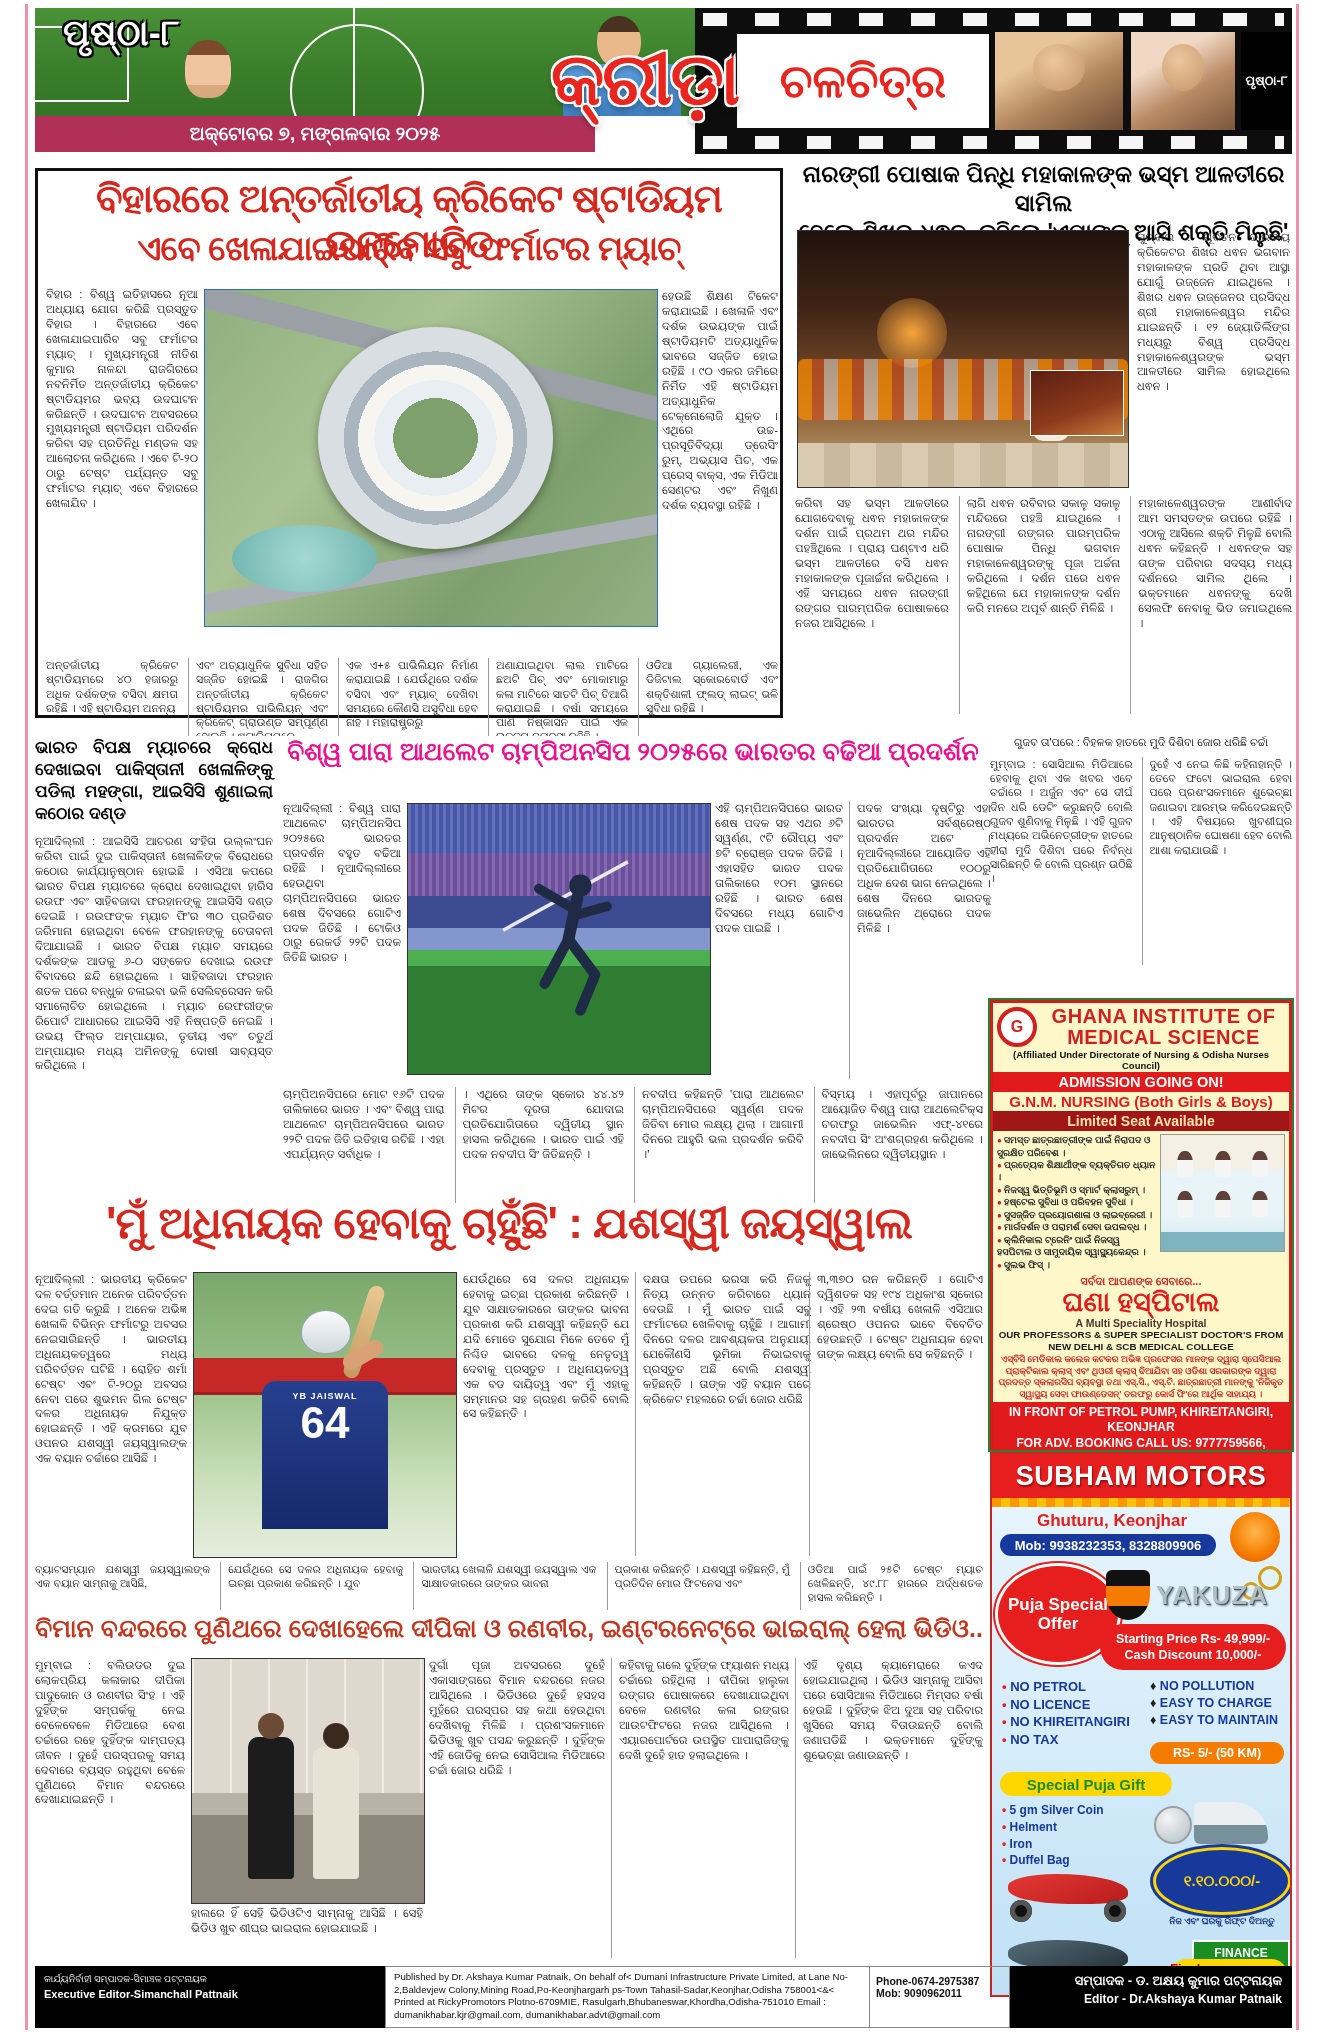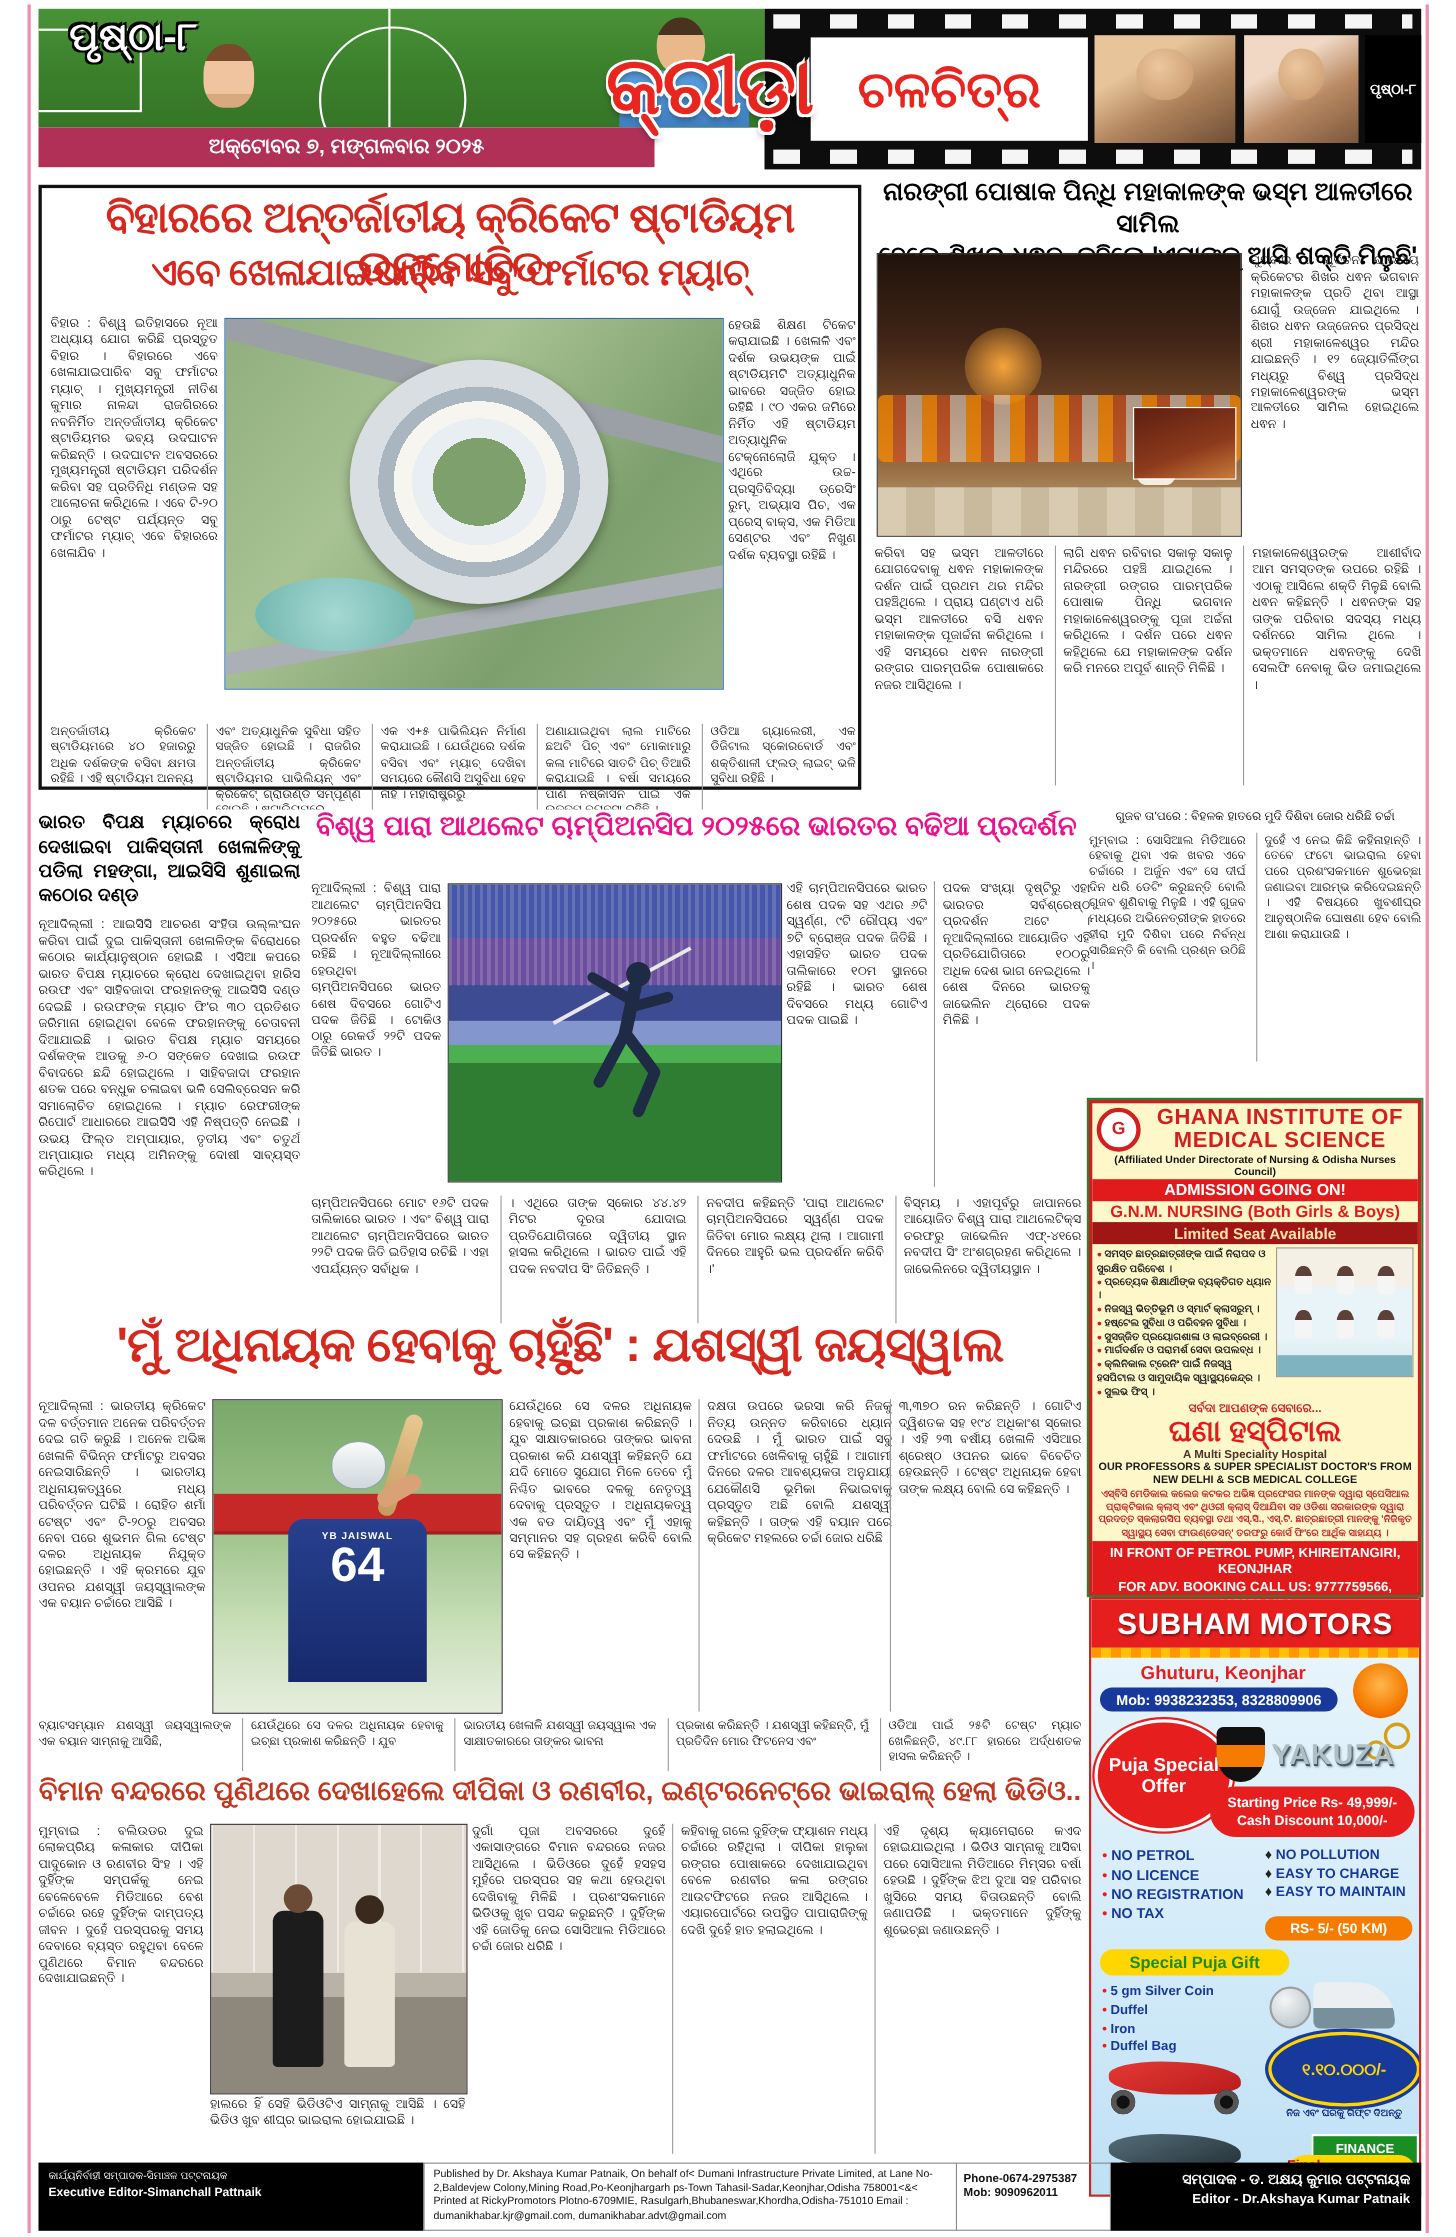--- a/index.html
+++ b/index.html
@@ -424,33 +424,33 @@
     <div class="abs sm-offer">Puja Special Offer</div>
     <div class="abs sm-yaklogo"></div>
     <div class="abs sm-brand">YAKUZA</div>
     <div class="abs sm-price">
       <div>Starting Price Rs- 49,999/-</div>
       <div>Cash Discount 10,000/-</div>
     </div>
     <div class="abs sm-no">
         <div class="sm-no-item">NO PETROL</div>
         <div class="sm-no-item">NO LICENCE</div>
-        <div class="sm-no-item">NO REGISTRATION</div>
+        <div class="sm-no-item">NO KHIREITANGIRI</div>
         <div class="sm-no-item">NO TAX</div>
       </div>
     <div class="abs sm-plus">
         <div class="sm-plus-item">NO POLLUTION</div>
         <div class="sm-plus-item">EASY TO CHARGE</div>
         <div class="sm-plus-item">EASY TO MAINTAIN</div>
       </div>
     <div class="abs sm-rate">RS- 5/- (50 KM)</div>
     <div class="abs sm-gift-t">Special Puja Gift</div>
     <div class="abs sm-gifts">
         <div class="sm-gift-item">5 gm Silver Coin</div>
-        <div class="sm-gift-item">Duffel</div>
+        <div class="sm-gift-item">Helment</div>
         <div class="sm-gift-item">Iron</div>
         <div class="sm-gift-item">Duffel Bag</div>
       </div>
     <div class="abs sm-coin"></div>
     <div class="abs sm-iron"></div>
     <div class="abs sm-big">୧.୧୦.୦୦୦/-</div>
     <div class="abs sm-bignote">ନିଜ ଏବଂ ଘରକୁ ଗିଫ୍ଟ ଦିଅନ୍ତୁ</div>
     <div class="abs scooter" style="top:412px;">
       <div class="sc-body" style="background:linear-gradient(160deg,#e53935,#b71c1c);"></div>
       <div class="sc-w1"></div>

